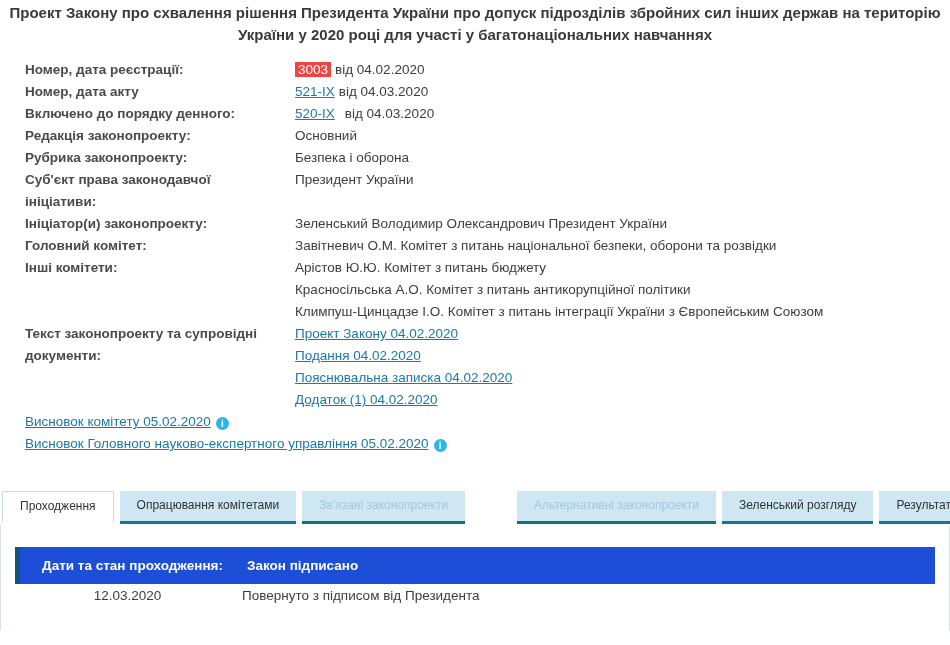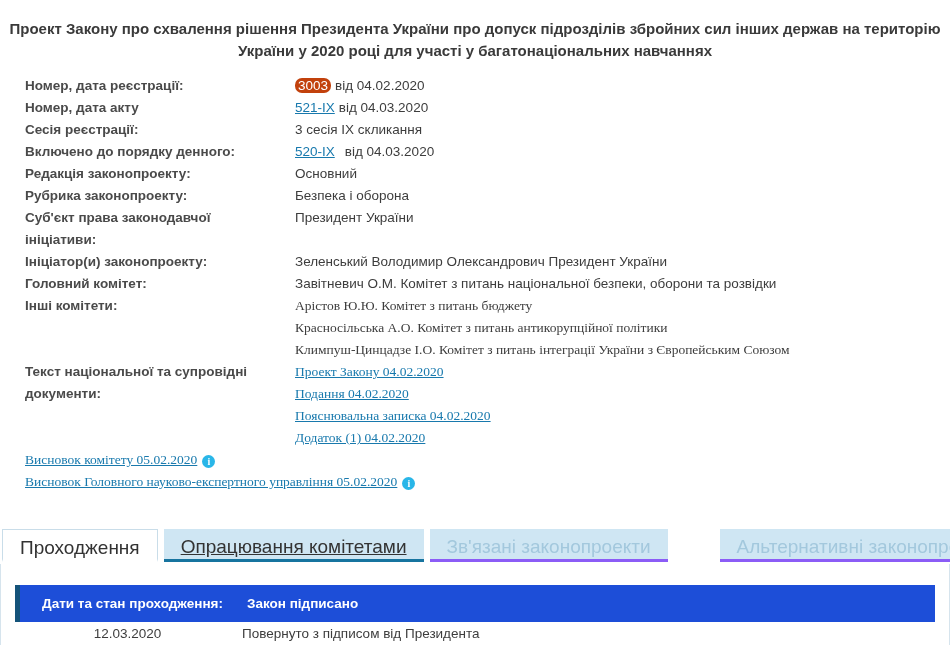--- a/index.html
+++ b/index.html
@@ -4,55 +4,55 @@
 <style>
   * { box-sizing: border-box; }
   html,body { margin:0; padding:0; }
   body {
     width:950px; height:645px; overflow:hidden;
     background:#ffffff; color:#3d3d3d;
     font-family:"Liberation Sans","DejaVu Sans",sans-serif;
     font-size:13.5px;
   }
   .title {
-    padding:18px 2px 0 2px;
+    padding:2px 2px 0 2px;
     text-align:center; font-weight:bold; font-size:15px; line-height:22px;
     color:#3a3a3a;
   }
   .fields { margin-top:13px; }
   .field-row { display:flex; padding-left:25px; line-height:22px; }
   .field-label { flex:0 0 270px; font-weight:bold; color:#4a4a4a; padding-right:10px; }
   .field-value { color:#3d3d3d; }
   a.link { color:#1879ad; text-decoration:underline; cursor:pointer; }
-  .sel { background:#c2410c; color:#ffffff; padding:0 3px;border-radius:7px; }
+  .sel { background:#ef4444; color:#ffffff; padding:0 3px; }
   .gap-sm { margin-left:4px; }
   .gap-md { margin-left:10px; }
-  .doc-line { line-height:22px;font-family:Liberation Serif, serif; }
+  .doc-line { line-height:22px; }
   .info-icon {
     display:inline-block; width:13px; height:13px; border-radius:50%;
     background:#29b6e8; color:#ffffff; font-size:10px; font-weight:bold;
     text-align:center; line-height:13px; margin-left:5px; vertical-align:-1px;
     cursor:pointer;
   }
   .tabs {
     display:flex; align-items:flex-end; gap:6px;
     margin-top:36px; padding:0 2px;
   }
   .tab {
     height:33px; padding:7px 17px 0 17px; white-space:nowrap;
-    font-size:19px; color:#333333; cursor:pointer;
+    font-size:12px; color:#333333; cursor:pointer;
   }
   .tab.active {
     background:#ffffff; border:1px solid #c9dde9; border-bottom:3px solid #ffffff;
   }
   .tab.enabled {
-    background:#cfe6f3; border-bottom:3px solid #17749f;text-decoration:underline;
+    background:#cfe6f3; border-bottom:3px solid #17749f;
   }
   .tab.disabled {
-    background:#cfe6f3; border-bottom:3px solid #8b5cf6;
+    background:#cfe6f3; border-bottom:3px solid #0f766e;
     color:#a3c8dd; cursor:default;
   }
   .tab4 { flex:1; text-align:center;margin-left:46px; }
   .panel {
     margin-top:2px; height:104px;
     border-left:1px solid #d6e4ed; border-right:1px solid #d6e4ed;
     background:#ffffff; padding:21px 14px 0 14px;
   }
   .thead {
     display:flex; align-items:center; height:37px;
@@ -77,24 +77,20 @@
     </div>
   </div>
 
   <div class="field-row">
     <div class="field-label">Номер, дата акту</div>
     <div class="field-value">
       <a class="link">521-IX</a><span class="gap-sm">від 04.03.2020</span>
     </div>
   </div>
 
-  <div class="field-row">
-    <div class="field-label">Сесія реєстрації:</div>
-    <div class="field-value">3 сесія IX скликання</div>
-  </div>
 
   <div class="field-row">
     <div class="field-label">Включено до порядку денного:</div>
     <div class="field-value">
       <a class="link">520-IX</a><span class="gap-md">від 04.03.2020</span>
     </div>
   </div>
 
   <div class="field-row">
     <div class="field-label">Редакція законопроекту:</div>
@@ -124,21 +120,21 @@
   <div class="field-row">
     <div class="field-label">Інші комітети:</div>
     <div class="field-value">
       <div class="doc-line">Арістов Ю.Ю. Комітет з питань бюджету</div>
       <div class="doc-line">Красносільська А.О. Комітет з питань антикорупційної політики</div>
       <div class="doc-line">Климпуш-Цинцадзе І.О. Комітет з питань інтеграції України з Європейським Союзом</div>
     </div>
   </div>
 
   <div class="field-row">
-    <div class="field-label">Текст національної та супровідні документи:</div>
+    <div class="field-label">Текст законопроекту та супровідні документи:</div>
     <div class="field-value">
       <div class="doc-line"><a class="link">Проект Закону 04.02.2020</a></div>
       <div class="doc-line"><a class="link">Подання 04.02.2020</a></div>
       <div class="doc-line"><a class="link">Пояснювальна записка 04.02.2020</a></div>
       <div class="doc-line"><a class="link">Додаток (1) 04.02.2020</a></div>
     </div>
   </div>
 
   <div class="field-row">
     <div class="field-value">

